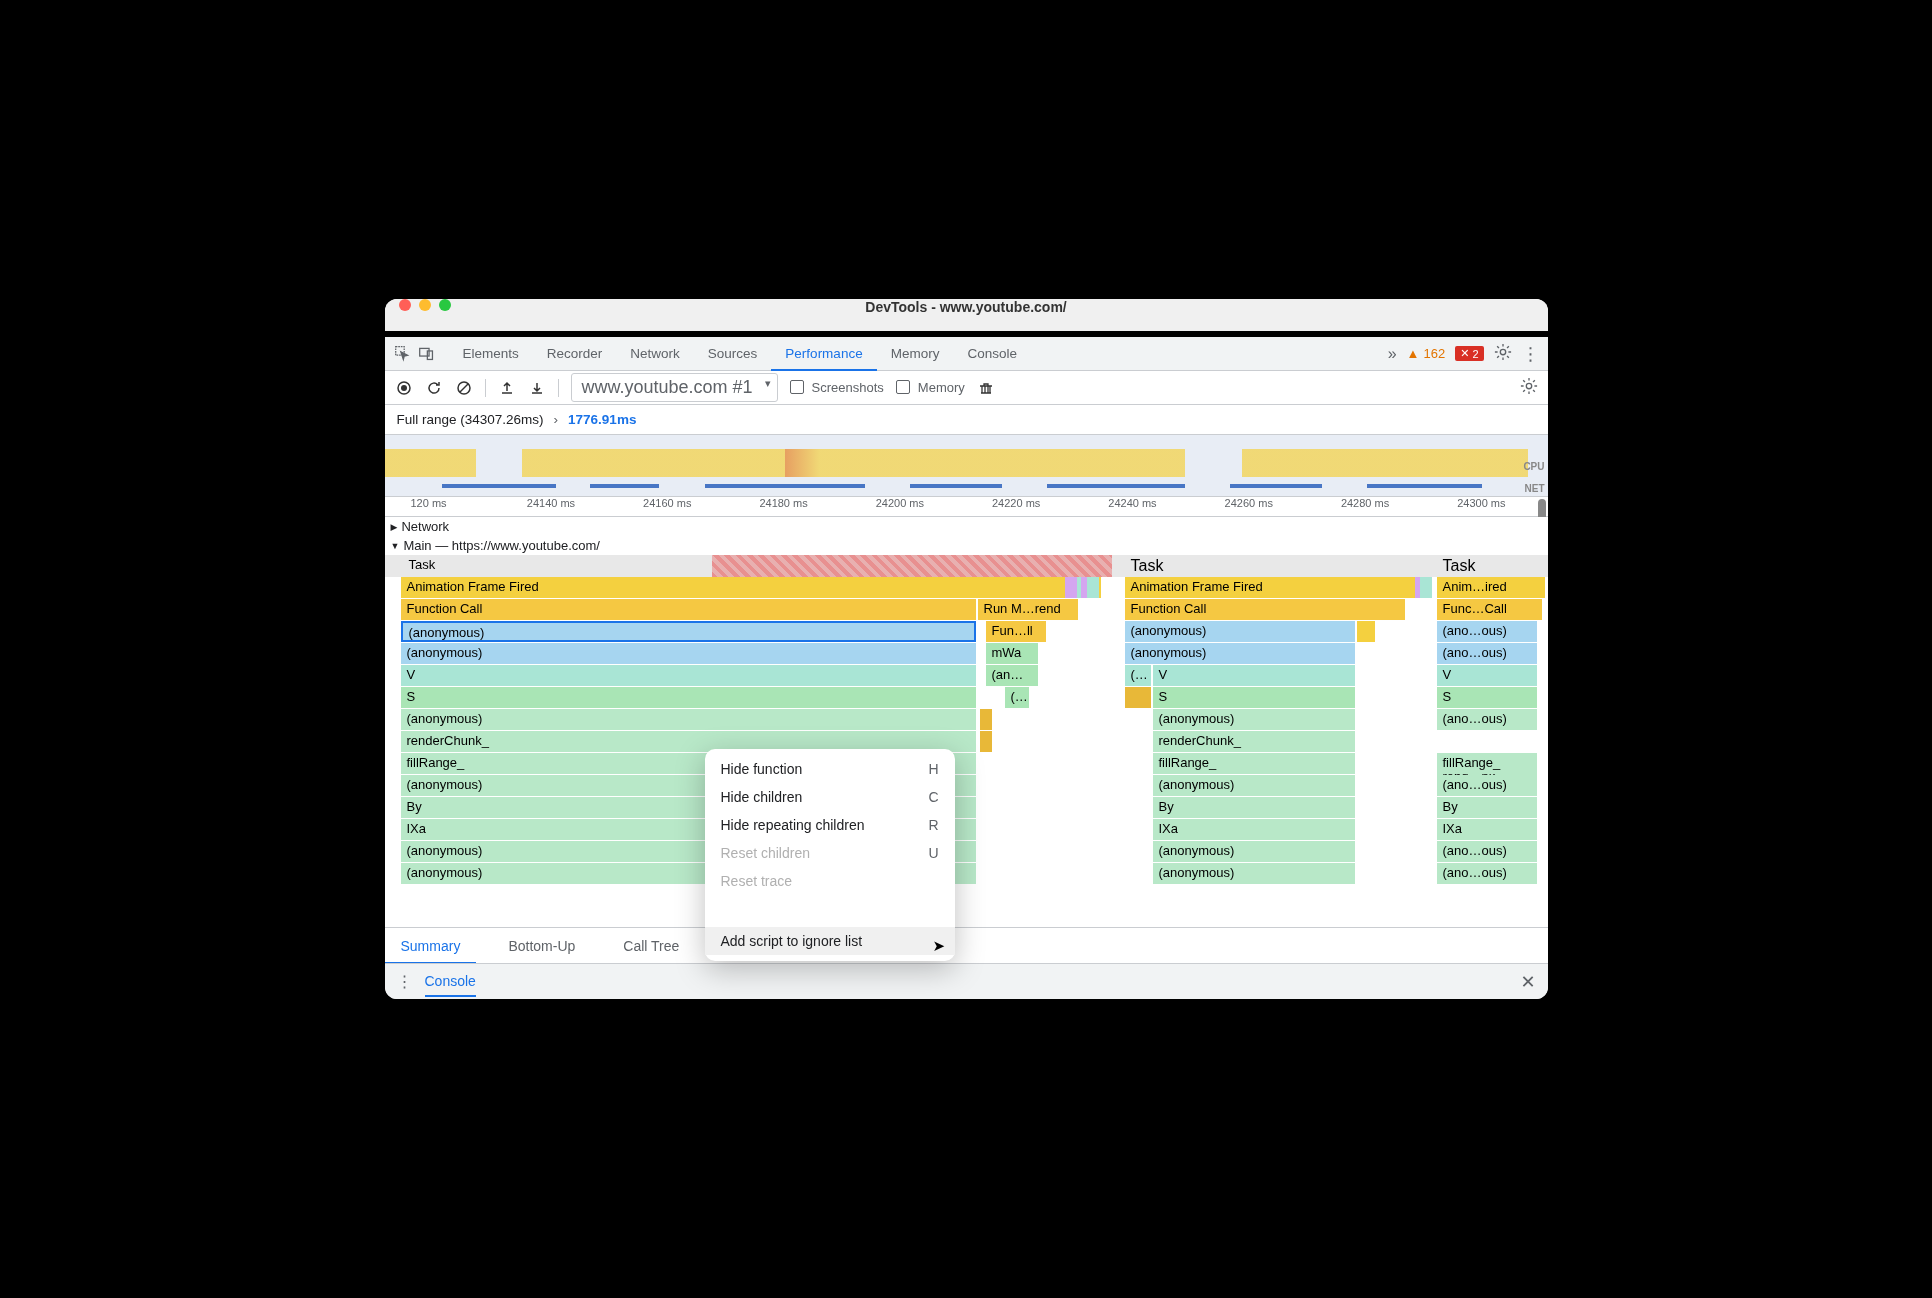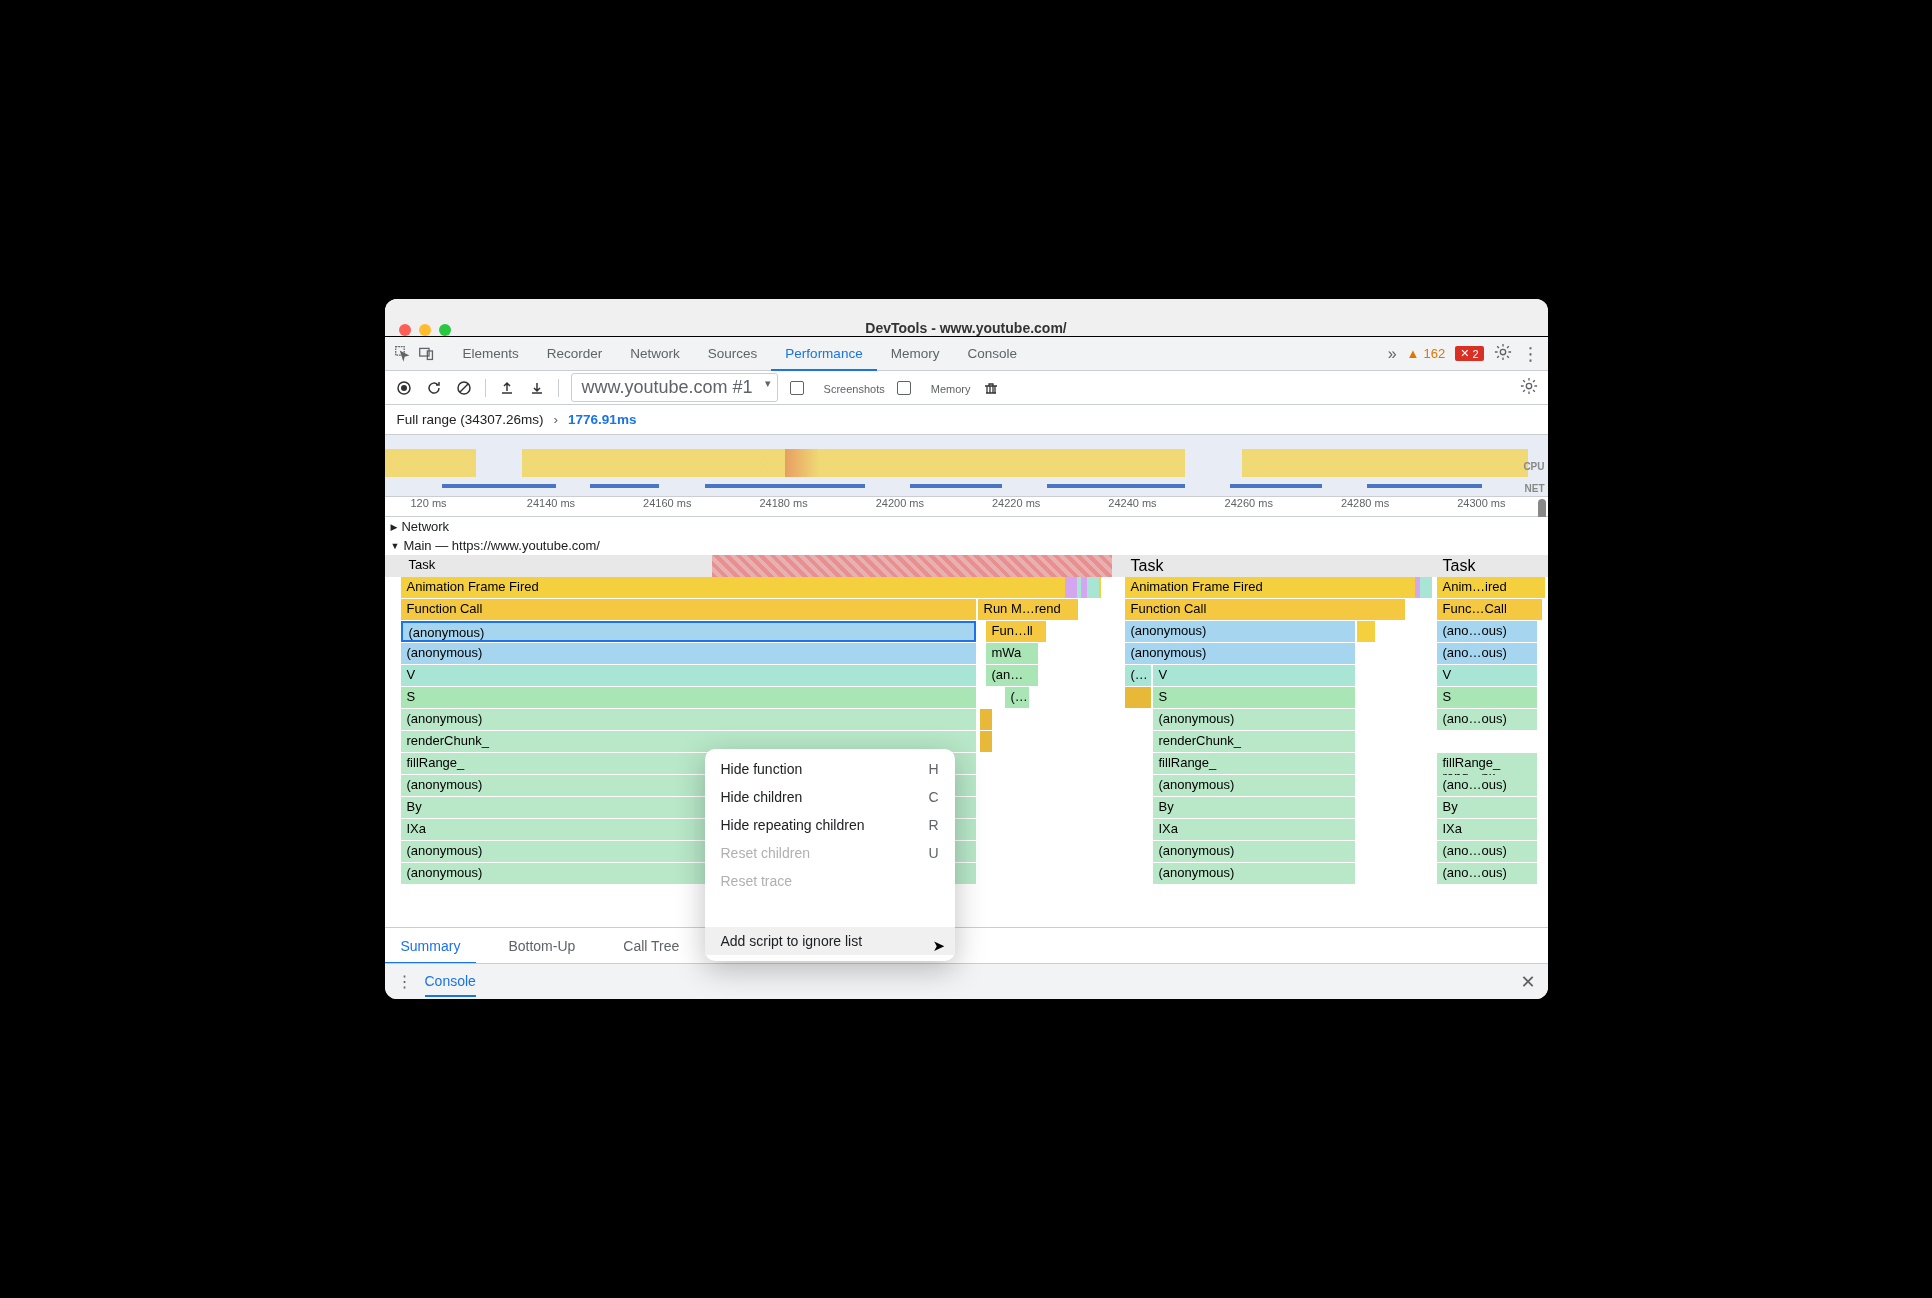--- a/index.html
+++ b/index.html
@@ -1,20 +1,20 @@
 <!DOCTYPE html>
 <html><head>
 <meta charset="utf-8">
 <style>
 * { margin: 0; padding: 0; box-sizing: border-box; font-family: -apple-system, BlinkMacSystemFont, "Segoe UI", Helvetica, Arial, sans-serif; }
 body { background: #000; display: flex; align-items: center; justify-content: center; min-height: 100vh; }
 .window { width: 1163px; height: 700px; background: #fff; border-radius: 12px; overflow: hidden; box-shadow: 0 20px 60px rgba(0,0,0,0.5); position: relative; }
 
 
-.titlebar { height: 38px; background: #f0f0f0; display: flex; align-items: flex-end; position: relative; border-bottom: 1px solid #000000; }
+.titlebar { height: 38px; background: #f0f0f0; display: flex; align-items: flex-start; position: relative; border-bottom: 6px solid #000000; }
 .traffic-lights { display: flex; gap: 8px; padding-left: 14px; }
 .tl { width: 12px; height: 12px; border-radius: 50%; }
 .tl.red { background: #ff5f57; }
 .tl.yellow { background: #febc2e; }
 .tl.green { background: #28c840; }
 .title { position: absolute; left: 0; right: 0; text-align: center; font-size: 14px; font-weight: 600; color: #333; pointer-events: none; }
 
 
 .tabbar { height: 34px; background: #f1f3f4; border-bottom: 1px solid #cacdd1; display: flex; align-items: center; padding: 0 8px; gap: 4px; }
 .tabbar .icon { width: 20px; height: 20px; display: flex; align-items: center; justify-content: center; color: #5f6368; cursor: pointer; }
@@ -27,21 +27,21 @@
 .err-badge { background: #d93025; color: #fff; font-size: 11px; padding: 1px 5px; border-radius: 2px; display: flex; align-items: center; gap: 3px; }
 .gear { color: #5f6368; }
 .dots { color: #5f6368; font-size: 18px; }
 
 
 .toolbar { height: 34px; border-bottom: 1px solid #cacdd1; display: flex; align-items: center; padding: 0 10px; gap: 12px; background: #fff; }
 .tb-icon { width: 18px; height: 18px; color: #5f6368; cursor: pointer; display: flex; align-items: center; justify-content: center; }
 .tb-sep { width: 1px; height: 18px; background: #cacdd1; }
 .tb-select { border: 1px solid #cacdd1; padding: 3px 24px 3px 10px; font-size: 18px; color: #5f6368; border-radius: 3px; position: relative; }
 .tb-select::after { content: '▾'; position: absolute; right: 6px; top: 3px; font-size: 11px; }
-.tb-check { display: flex; align-items: flex-end; gap: 20px; font-size: 11px; color: #5f6368; }
+.tb-check { display: flex; align-items: flex-start; gap: 8px; font-size: 13px; color: #5f6368; }
 .tb-check .box { width: 14px; height: 14px; border: 1.5px solid #5f6368; border-radius: 2px; }
 
 
 .breadcrumb { height: 30px; border-bottom: 1px solid #cacdd1; display: flex; align-items: center; padding: 0 12px; font-size: 13.5px; gap: 10px; }
 .breadcrumb .label { color: #202124; }
 .breadcrumb .chev { color: #5f6368; }
 .breadcrumb .current { color: #1a73e8; font-weight: 600; }
 
 
 .overview { height: 62px; background: #e8edf5; border-bottom: 1px solid #cacdd1; position: relative; overflow: hidden; }

